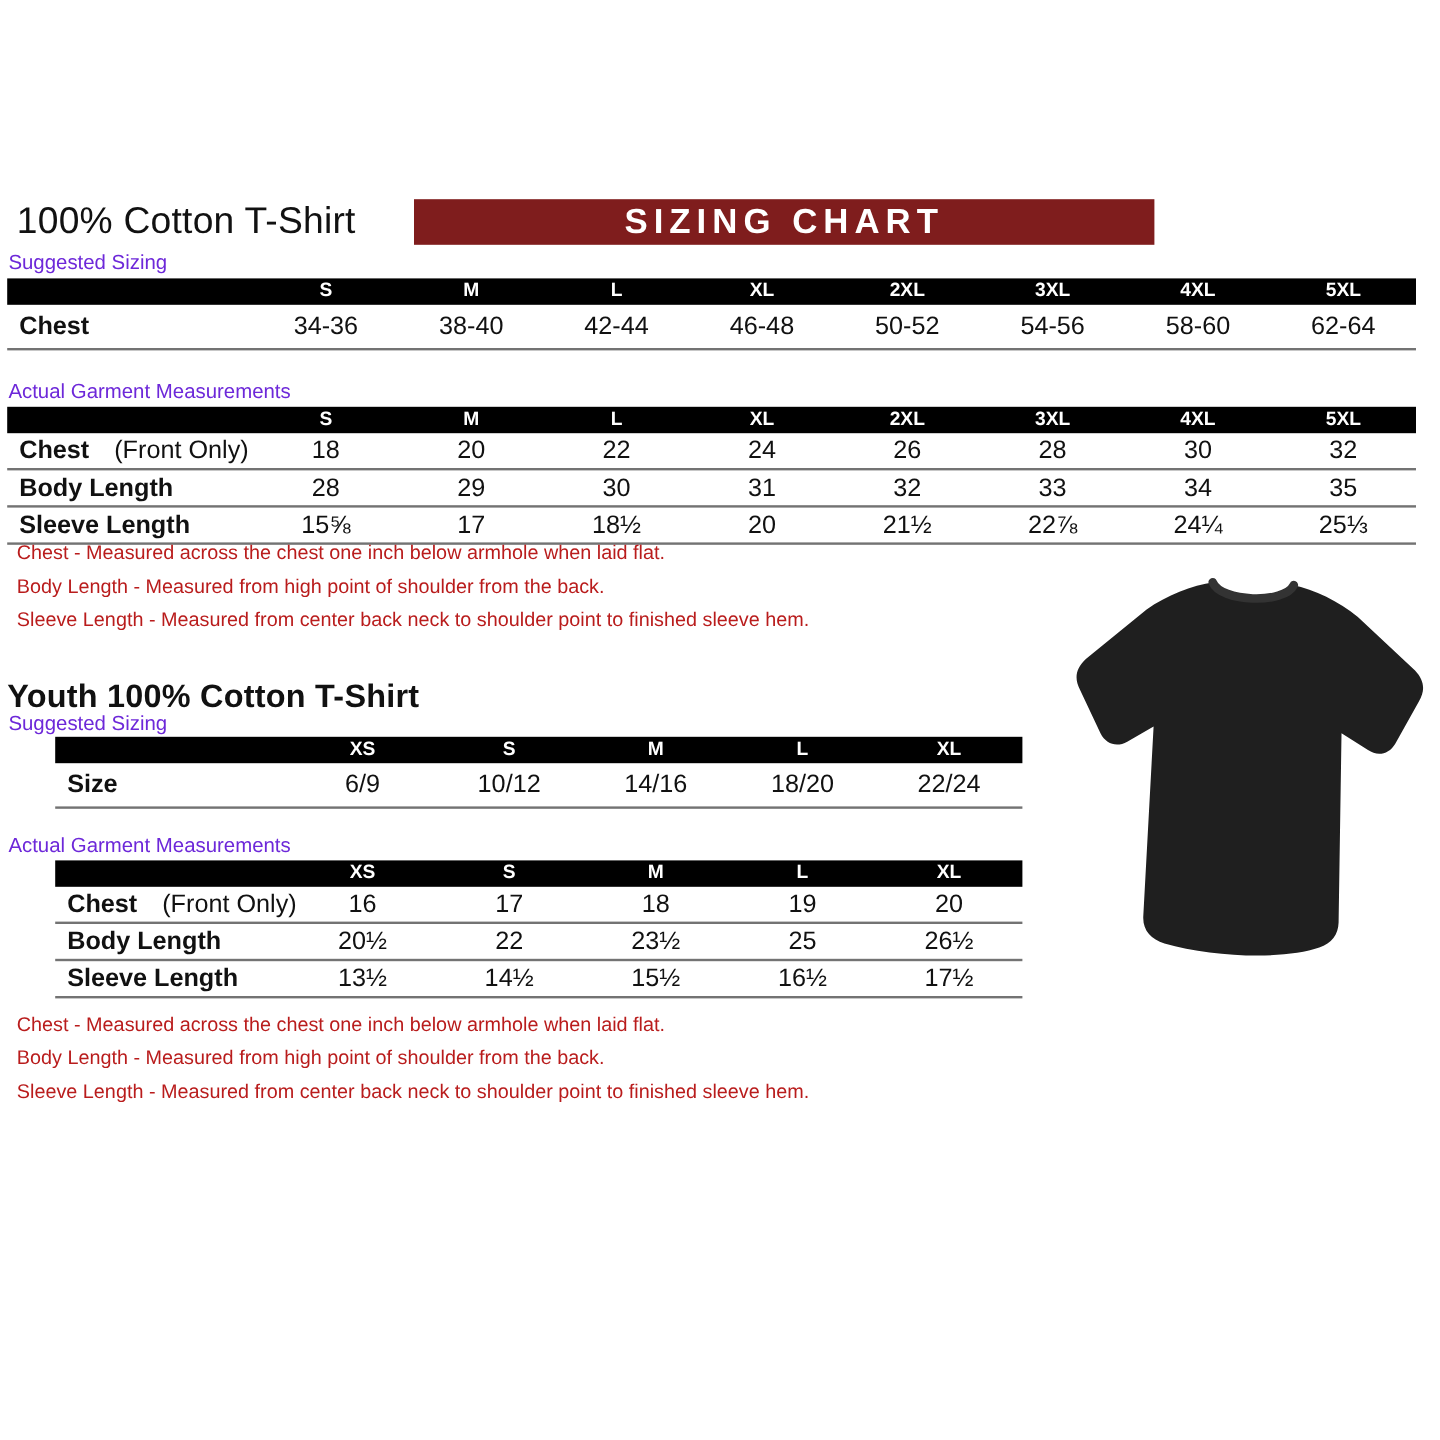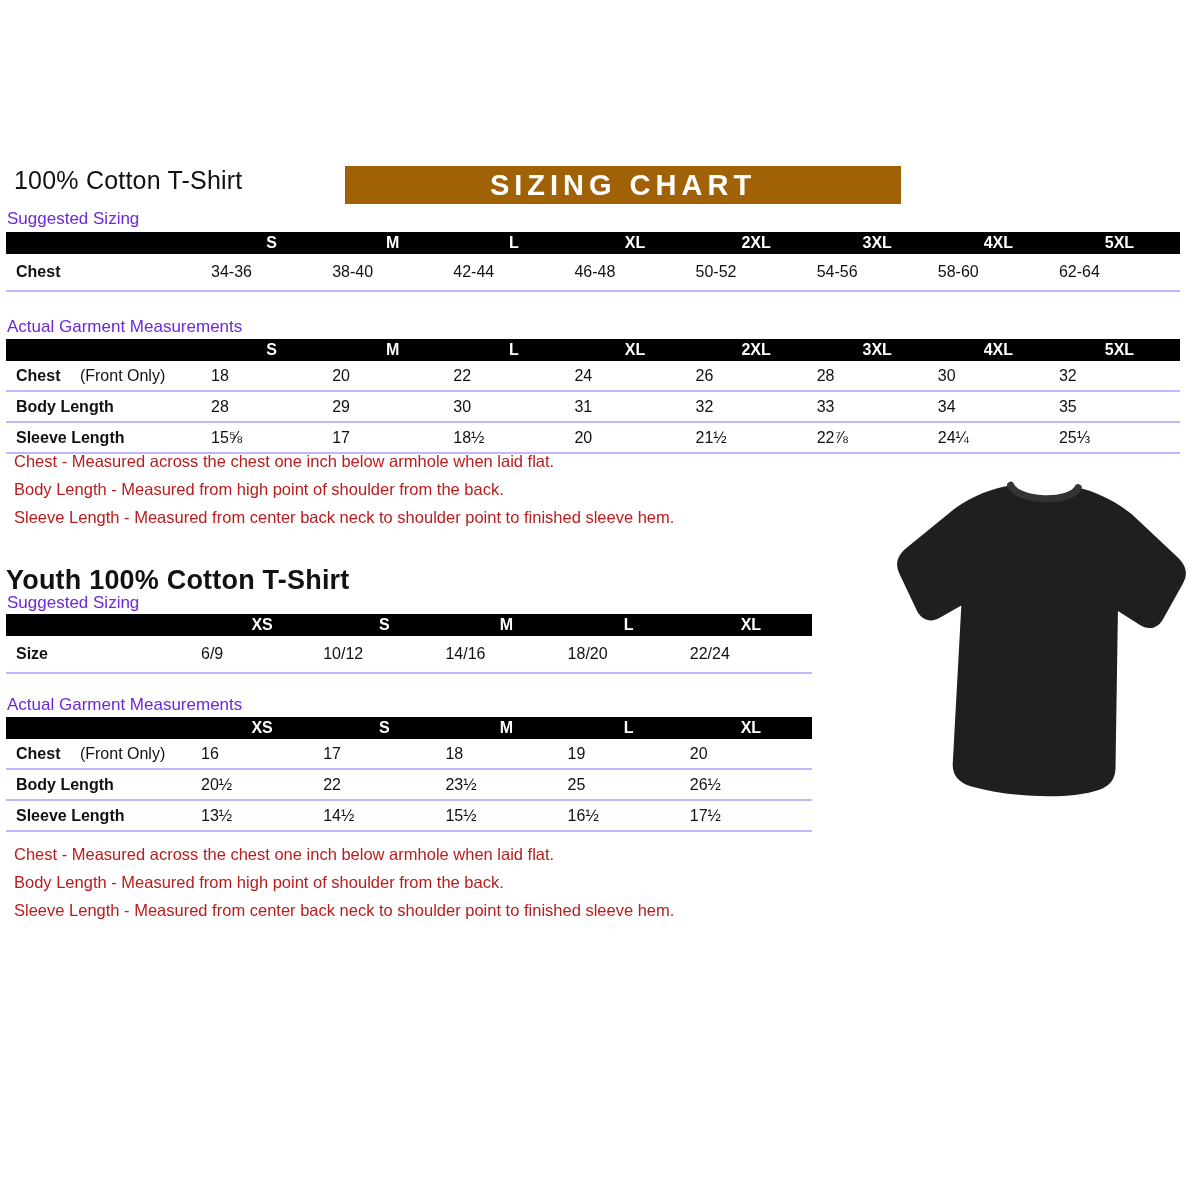--- a/index.html
+++ b/index.html
@@ -1,39 +1,39 @@
 <!DOCTYPE html>
 <html><head>
 <meta charset="utf-8">
 <style>
   html,body{margin:0;padding:0;background:#fff;}
   body{font-family:"Liberation Sans","DejaVu Sans",sans-serif;color:#111;}
   .sheet{position:relative;width:1200px;height:1200px;background:#fff;overflow:hidden;}
   .abs{position:absolute;}
 
-  .adult-title{left:14px;top:166px;font-size:25px;font-weight:400;letter-spacing:.2px;}
+  .adult-title{left:14px;top:166px;font-size:31px;font-weight:400;letter-spacing:.2px;}
   .youth-title{font-size:27px;font-weight:700;letter-spacing:.2px;margin-top:16px;}
 
-  .banner{left:345px;top:166px;width:556px;height:38px;background:#a16207;color:#fff;
+  .banner{left:345px;top:166px;width:617px;height:38px;background:#7f1d1d;color:#fff;
           display:flex;align-items:center;justify-content:center;
           font-size:29px;font-weight:700;letter-spacing:5px;}
 
   .seclabel{font-size:17px;color:#6d28d9;}
 
   .tbl{position:absolute;}
   .trow{display:grid;align-items:center;}
   .t-adult .trow{grid-template-columns:205px repeat(8,1fr);width:1174px;}
-  .t-youth .trow{grid-template-columns:195px repeat(5,1fr);width:806px;}
+  .t-youth .trow{grid-template-columns:195px repeat(5,1fr);width:806px;margin-left:40px;}
   .thead{background:#000;color:#fff;height:22px;}
   .thead .th{font-weight:700;font-size:16px;text-align:center;line-height:22px;}
-  .tdata{height:29px;border-bottom:2px solid #c4b5fd;font-size:16px;}
+  .tdata{height:29px;border-bottom:2px solid #737373;font-size:21px;}
   .rows-tall .tdata{height:36px;}
   .td-label{font-weight:700;padding-left:10px;text-align:left;white-space:nowrap;}
   .td-label .suffix{font-weight:400;padding-left:15px;}
-  .td-val{}
+  .td-val{text-align:center;}
 
   .notes div{font-size:16.5px;color:#b91c1c;margin-bottom:9px;line-height:19px;}
 
   .tshirt{left:885px;top:472px;width:308px;height:338px;transform:rotate(2deg);}
 </style>
 </head>
 <body>
 
 <div class="sheet">
 

